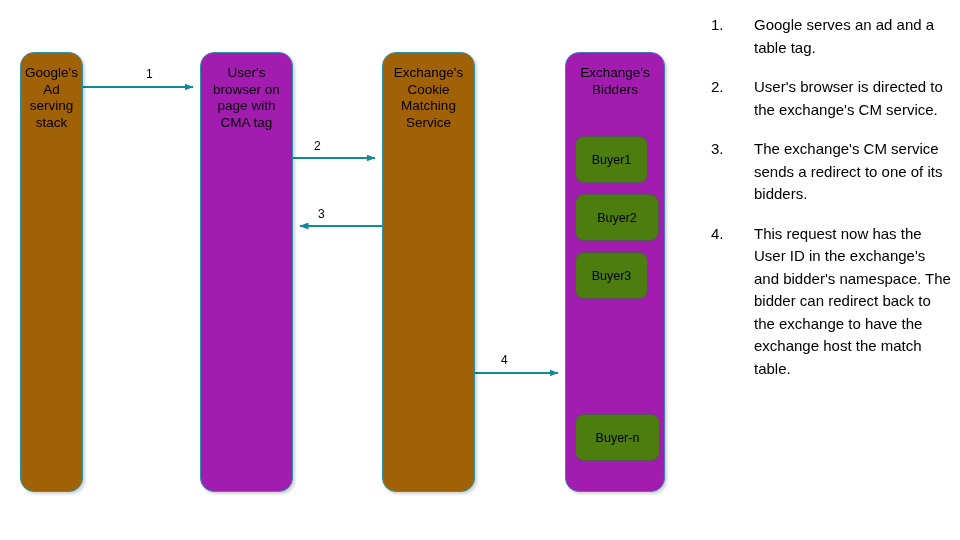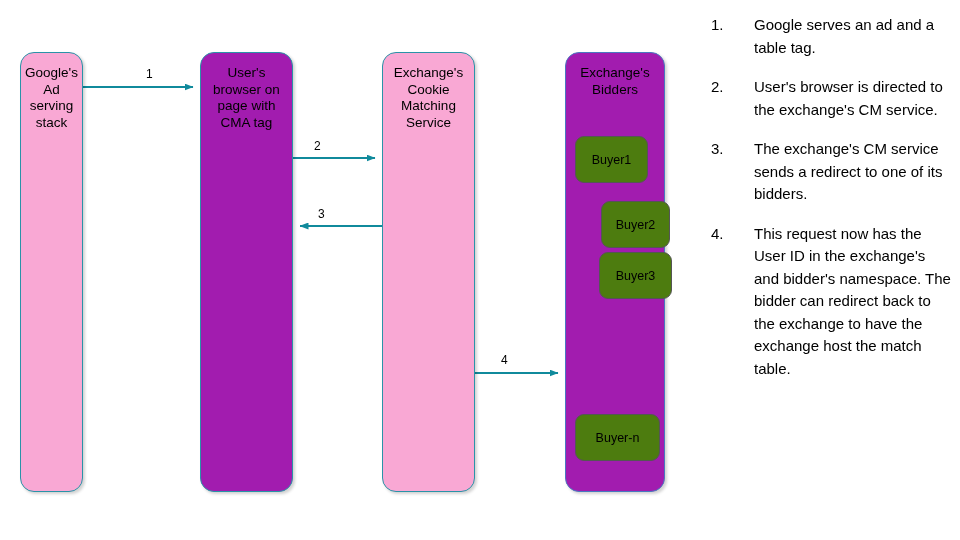--- a/index.html
+++ b/index.html
@@ -36,21 +36,21 @@
     left: 0;
     right: 0;
     top: 12px;
     font-size: 13.5px;
     line-height: 16.5px;
     white-space: pre-line;
     color: #000;
   }
 
   .node.green {
-    background: #f9a8d4;
+    background: #a16207;
     border: 1.2px solid #2a93a8;
   }
   .node.blue {
     background: #a21caf;
     border: 1.2px solid #4a78c0;
   }
   .node.blue.tealborder {
     border: 1.2px solid #2a93a8;
   }
 
@@ -145,22 +145,22 @@
 Matching
 Service</span>
   </div>
 
   <div class="node blue" style="left:565px; top:52px; width:100px; height:440px;">
     <span class="node-label">Exchange's
 Bidders</span>
   </div>
 
   <div class="buyer" style="left:575px; top:136px; width:73px; height:47px;">Buyer1</div>
-  <div class="buyer" style="left:601px; top:194px; width:69px; height:47px;margin-top:7px;">Buyer2</div>
-  <div class="buyer" style="left:575px; top:252px; width:73px; height:47px;margin-left:24px;">Buyer3</div>
+  <div class="buyer" style="left:575px; top:194px; width:84px; height:47px;">Buyer2</div>
+  <div class="buyer" style="left:575px; top:252px; width:73px; height:47px;">Buyer3</div>
   <div class="buyer" style="left:575px; top:385px; width:85px; height:47px;margin-top:29px;">Buyer-n</div>
 
   <span class="arrow-num" style="left:146px; top:68px;">1</span>
   <span class="arrow-num" style="left:314px; top:140px;">2</span>
   <span class="arrow-num" style="left:318px; top:208px;">3</span>
   <span class="arrow-num" style="left:501px; top:354px;">4</span>
 
 </div>
 
 <div id="steps-list">

